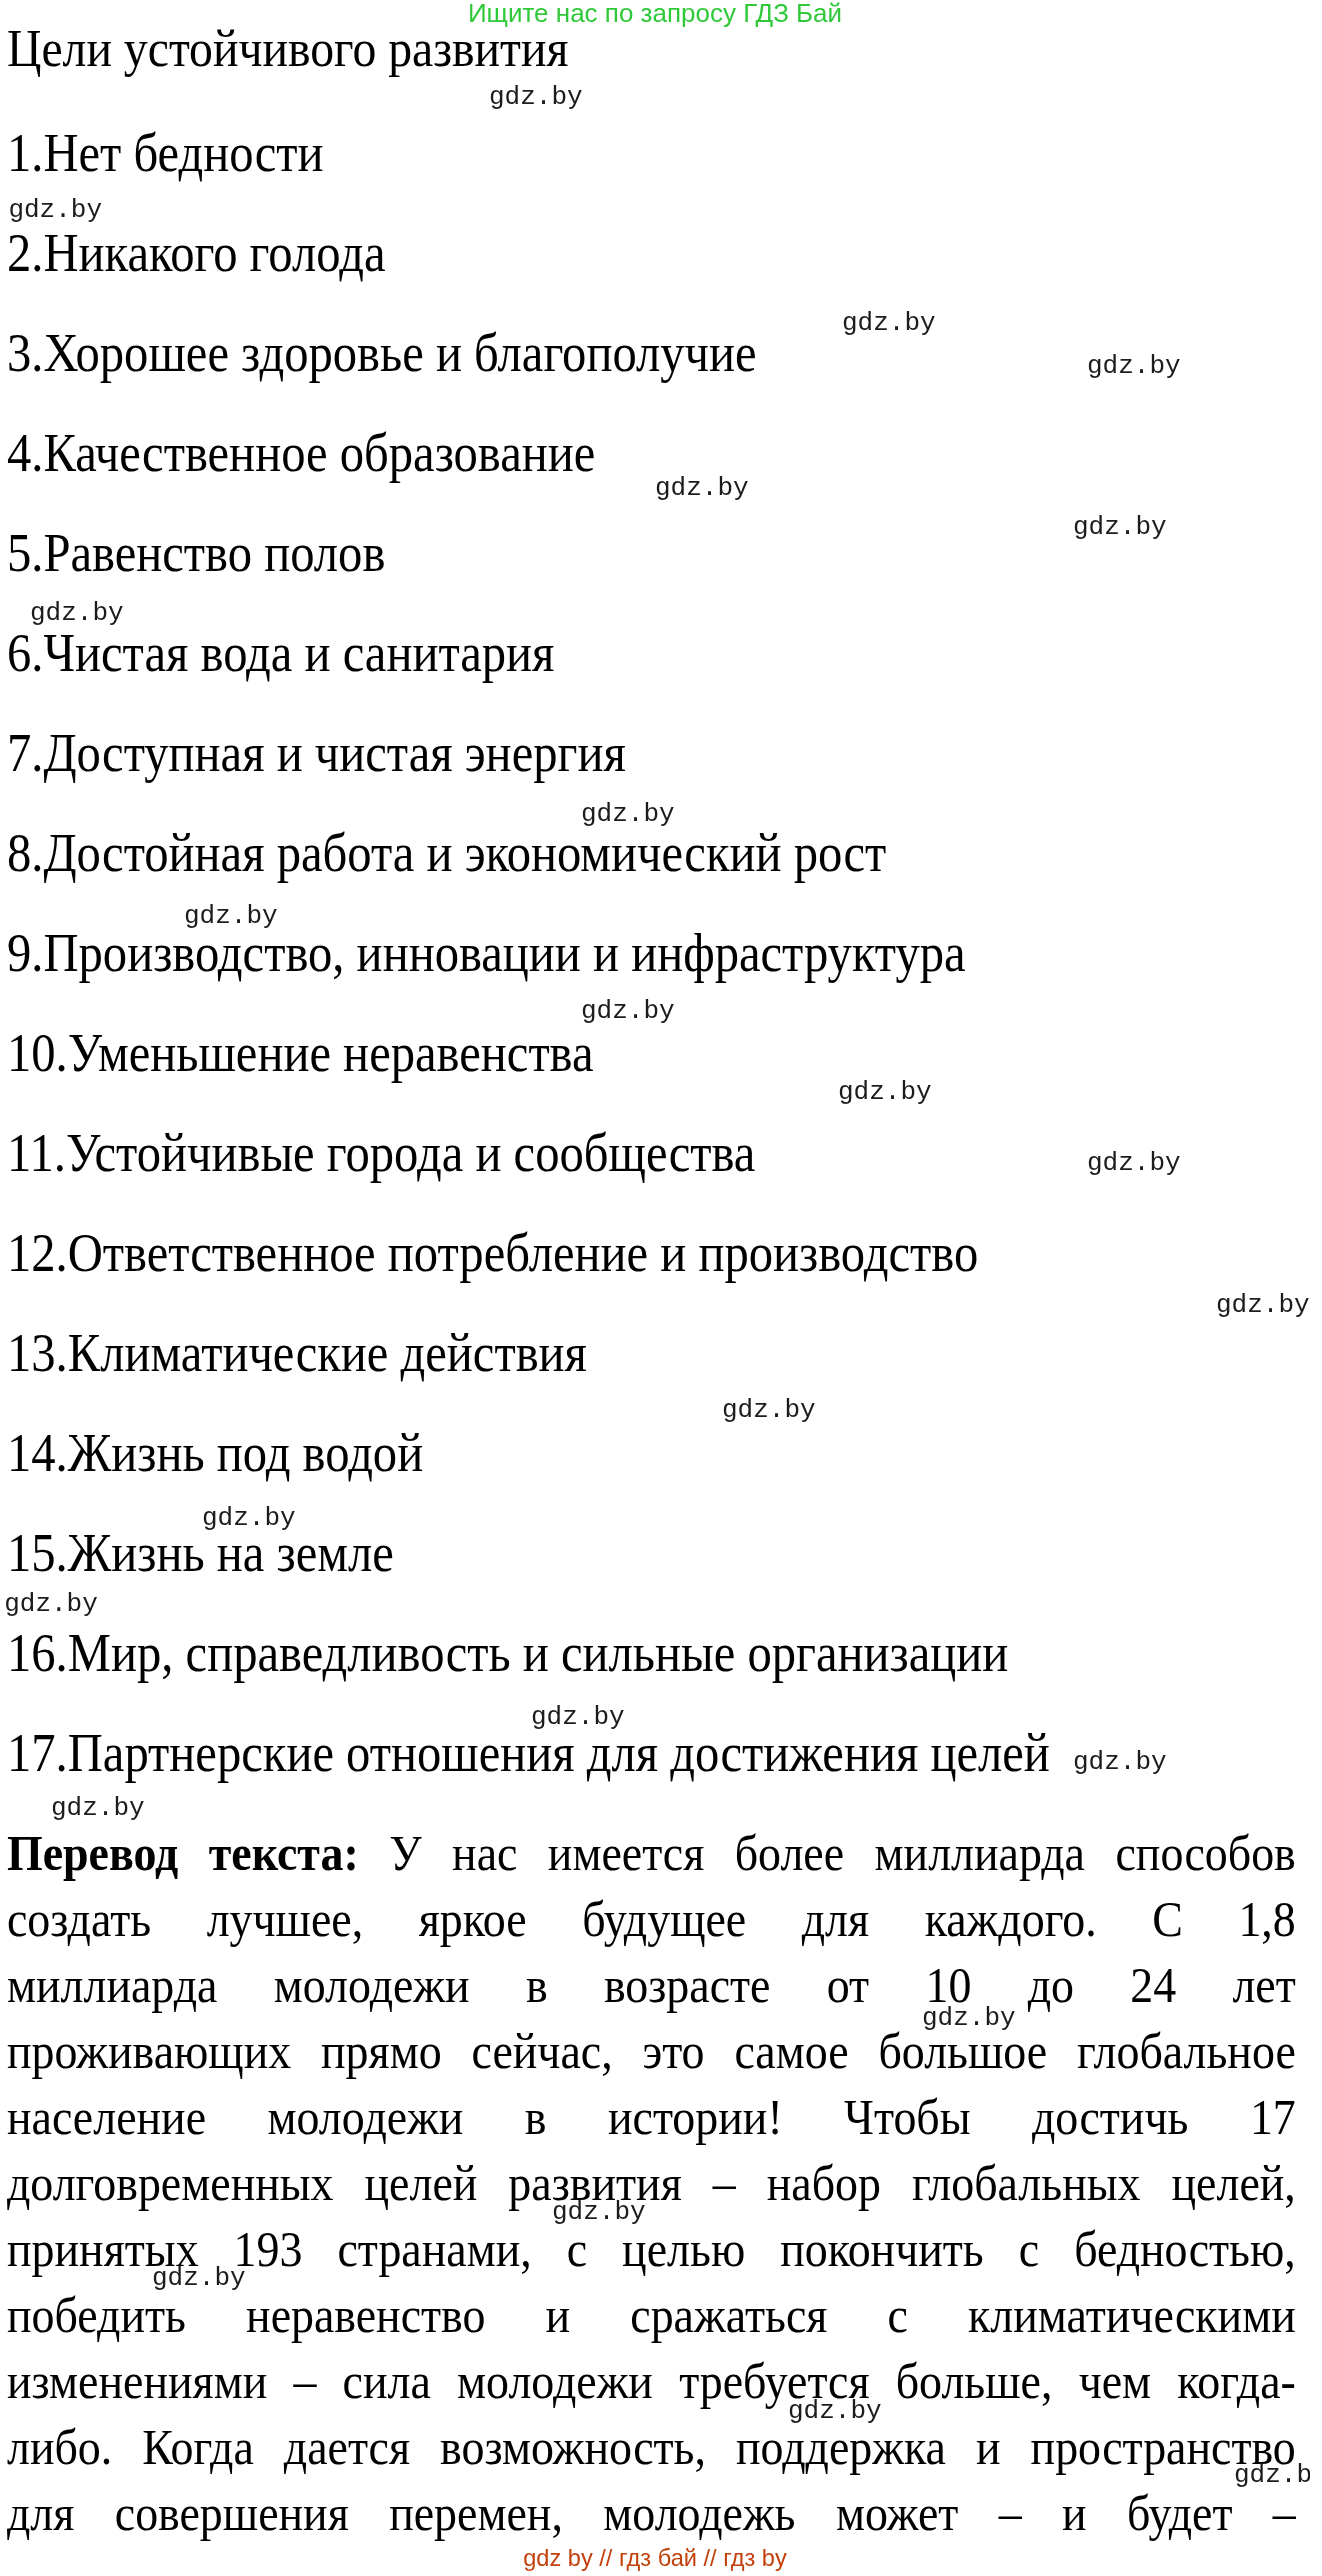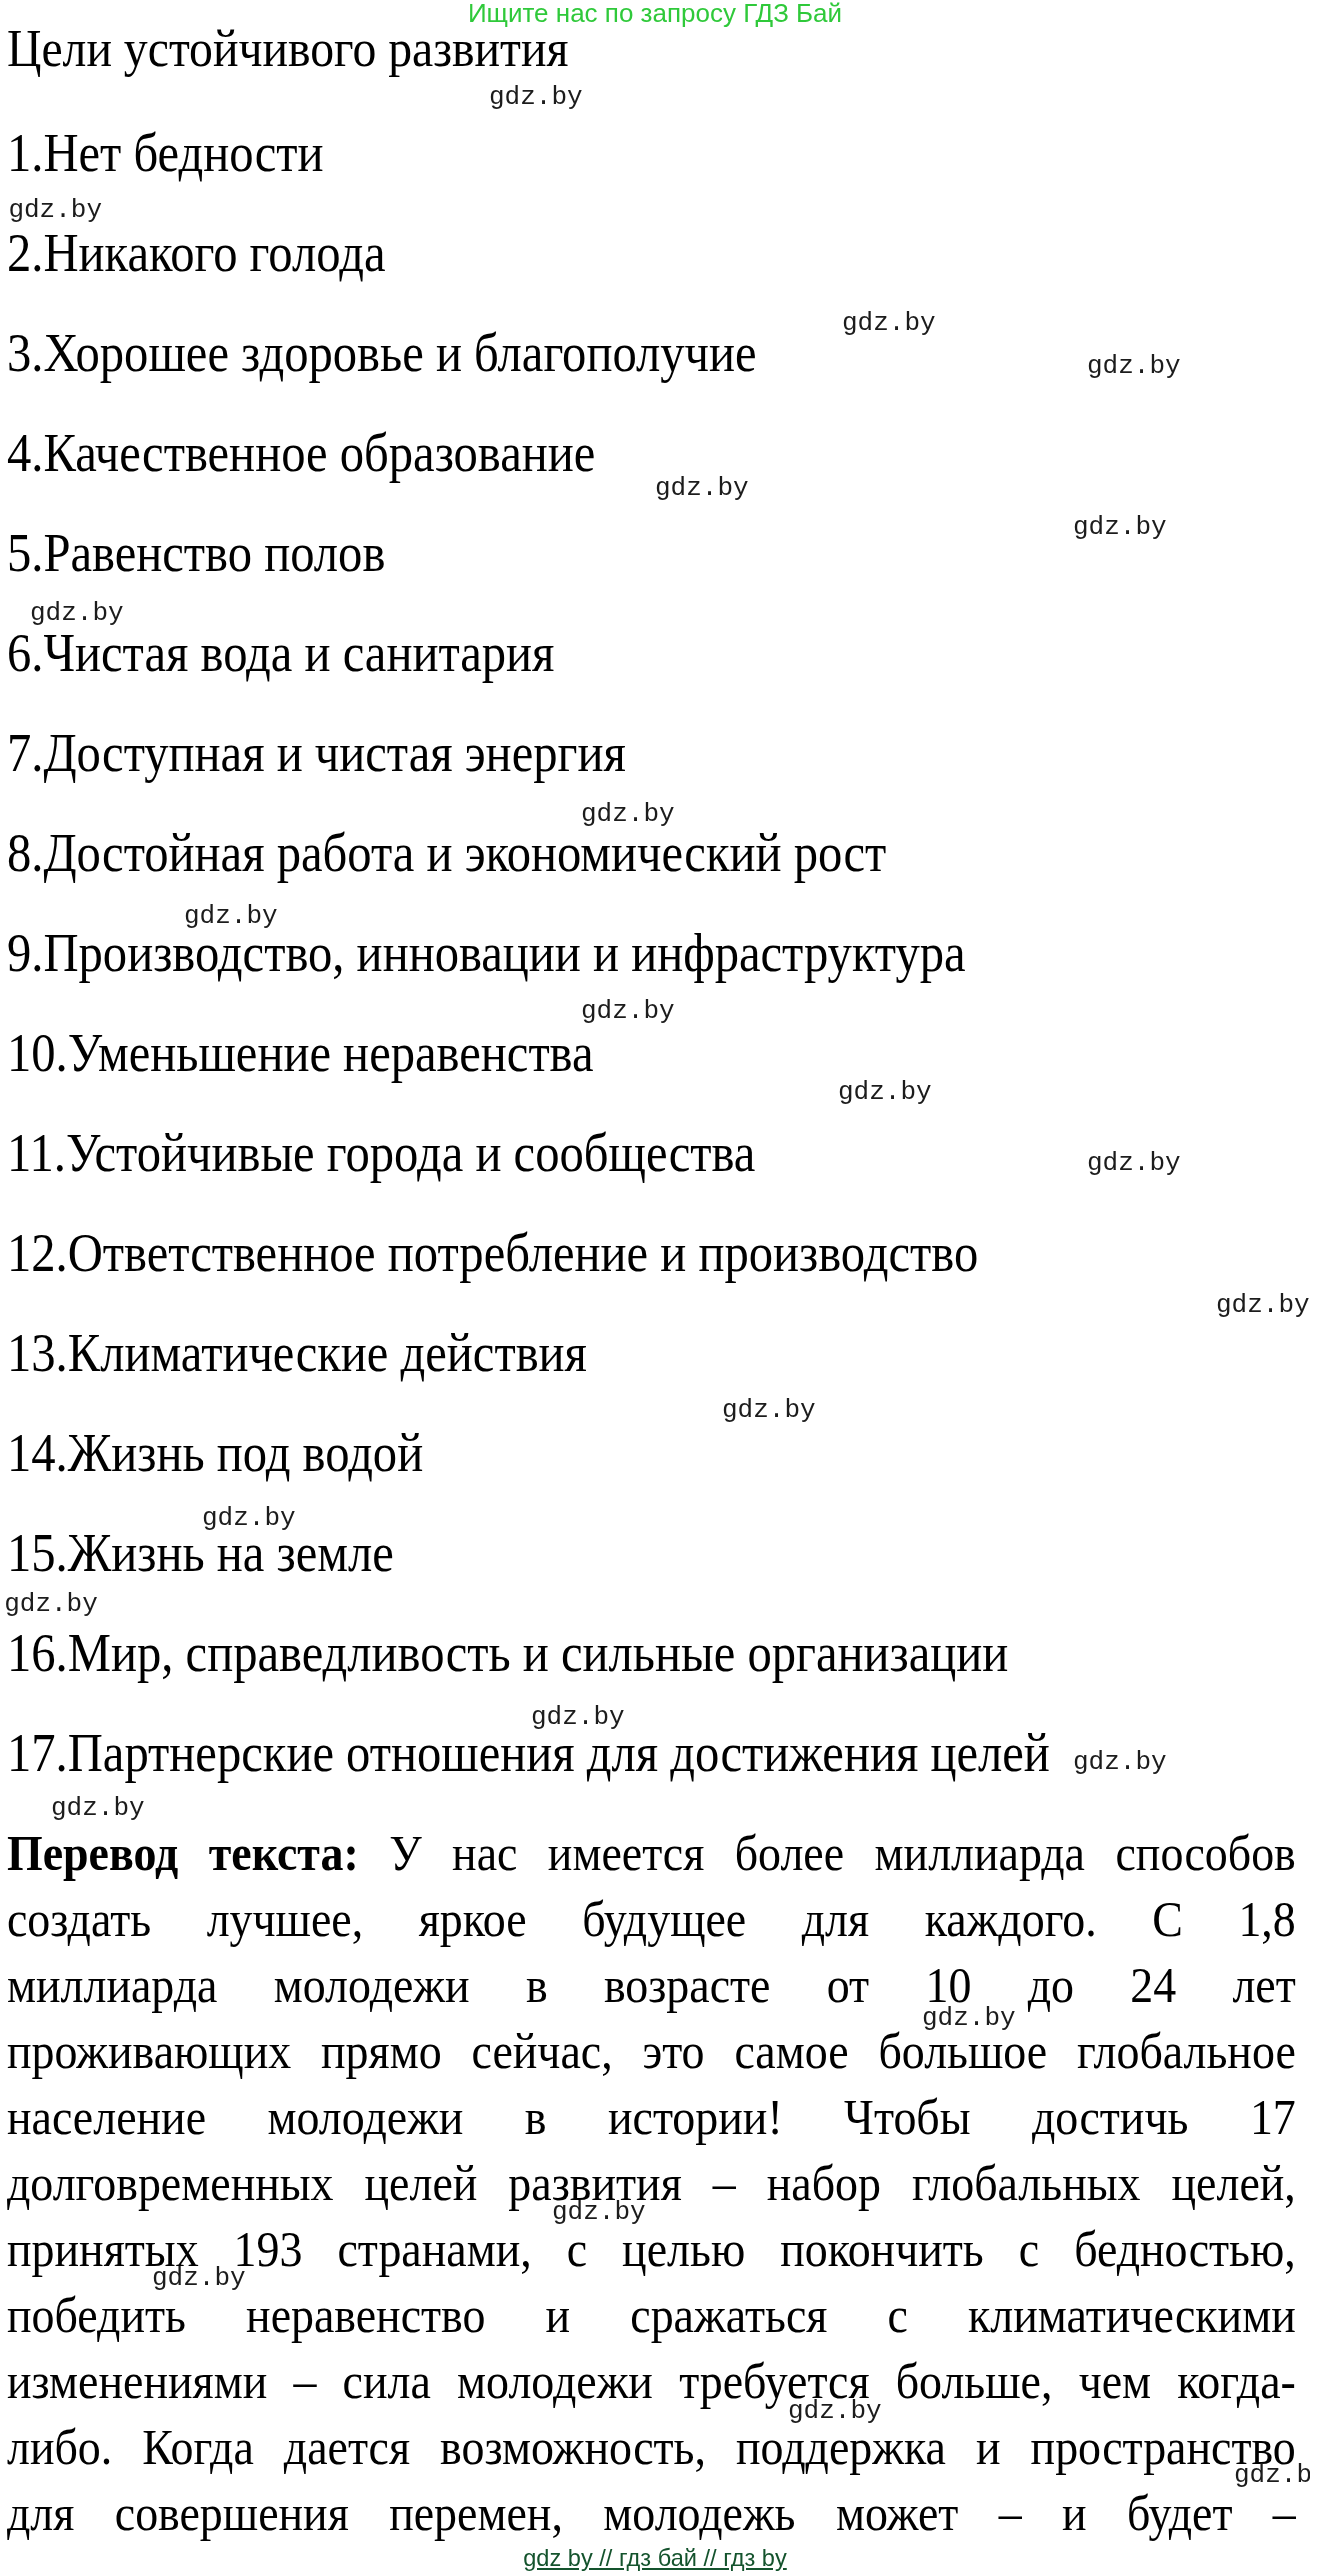--- a/index.html
+++ b/index.html
@@ -137,16 +137,16 @@
       <span class="watermark" style="left: 531px; top: 1702px; color: rgb(28, 28, 28);">gdz.by</span>
       <span class="watermark" style="left: 1073px; top: 1747px; color: rgb(28, 28, 28);">gdz.by</span>
       <span class="watermark" style="left: 51px; top: 1793px; color: rgb(28, 28, 28);">gdz.by</span>
       <span class="watermark" style="left: 922px; top: 2003px; color: rgb(28, 28, 28);">gdz.by</span>
       <span class="watermark" style="left: 552px; top: 2197px; color: rgb(28, 28, 28);">gdz.by</span>
       <span class="watermark" style="left: 152px; top: 2263px; color: rgb(28, 28, 28);">gdz.by</span>
       <span class="watermark" style="left: 788px; top: 2396px; color: rgb(28, 28, 28);">gdz.by</span>
       <span class="watermark" style="left: 1234px; top: 2460px; color: rgb(28, 28, 28);">gdz.by</span>
     </div>
 
-  <div class="footer-link" style="color: #14532d; text-decoration: underline;">gdz by  //  гдз бай  //  гдз by</div>
+  <div class="footer-link" style="color: #c2410c;">gdz by  //  гдз бай  //  гдз by</div>
 
 </div>
 
 
 </body></html>

